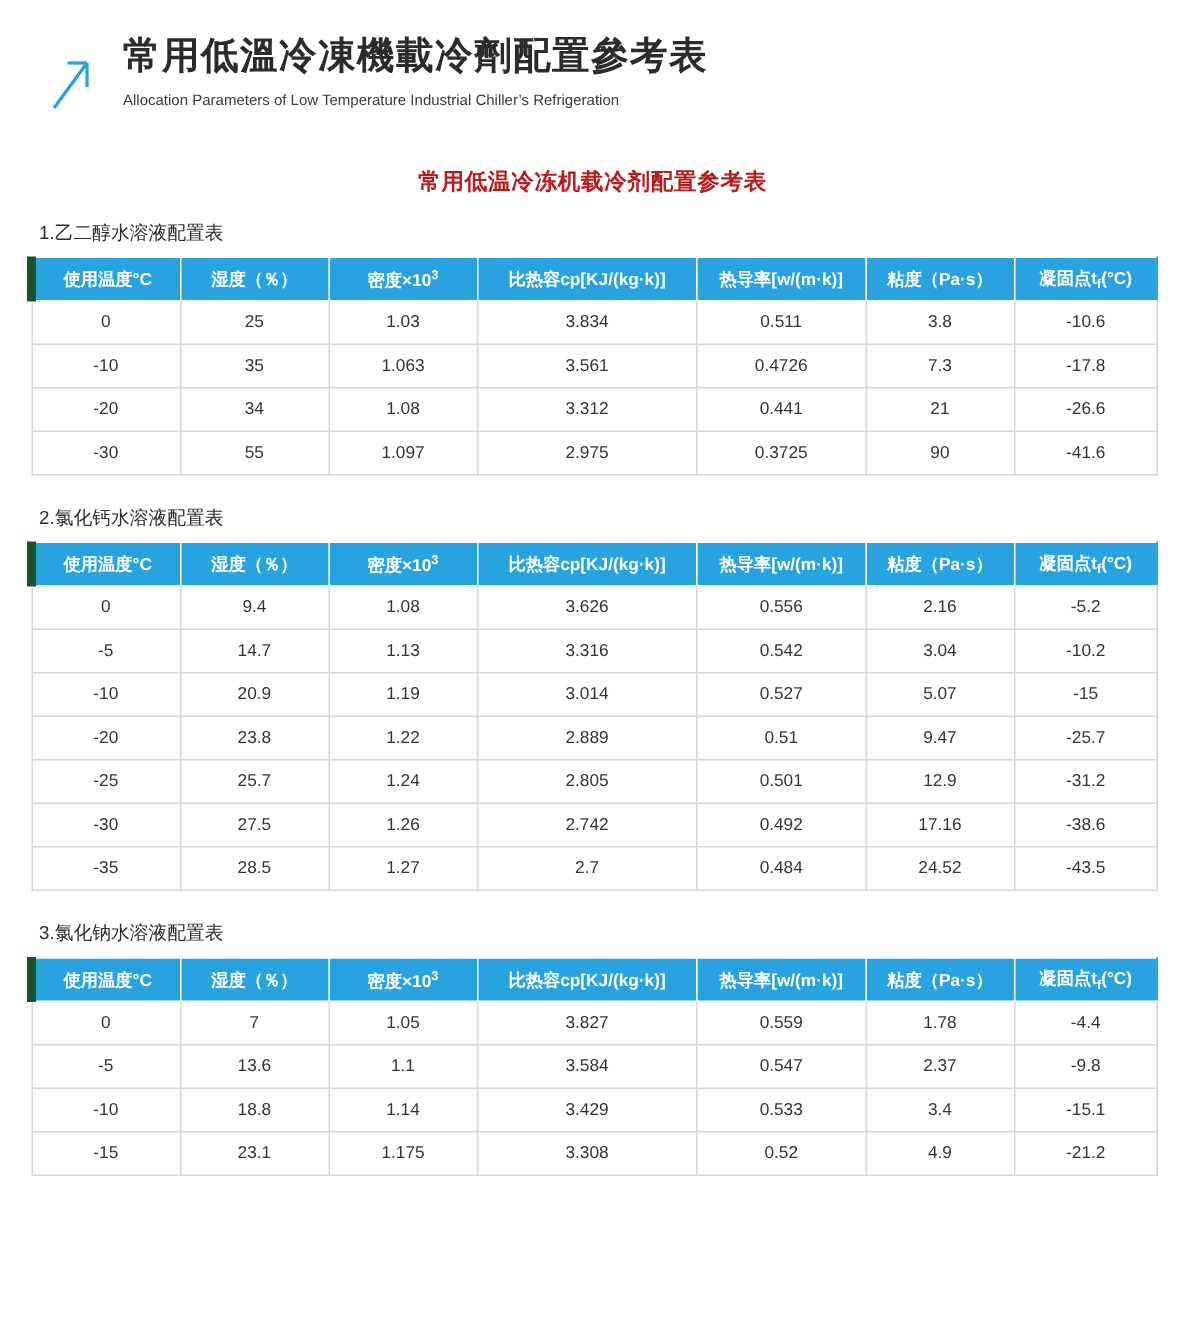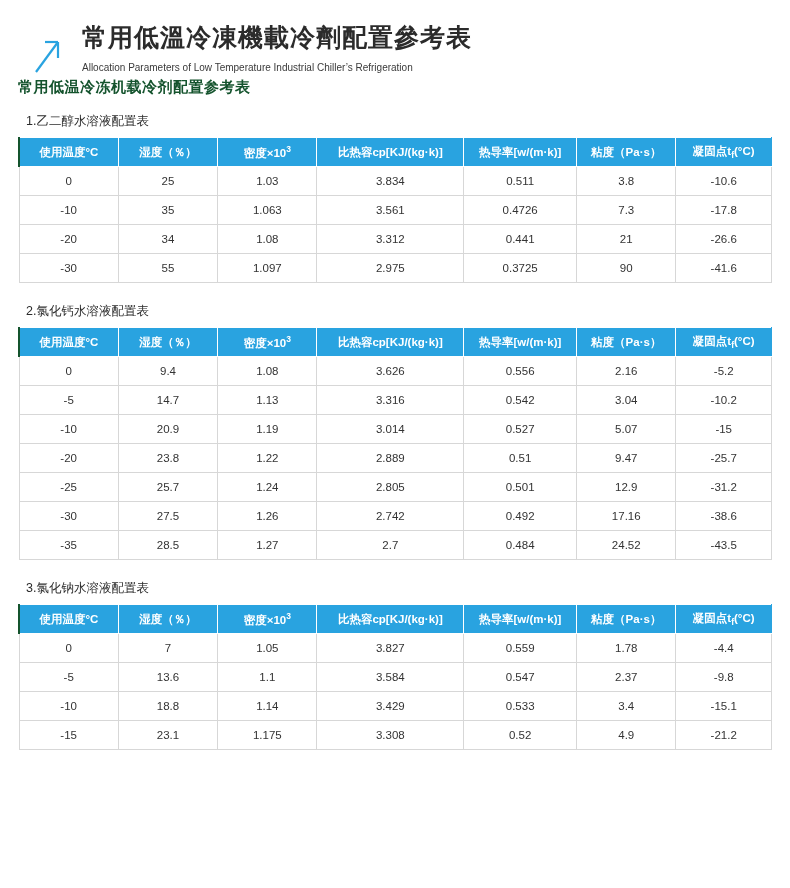--- a/index.html
+++ b/index.html
@@ -50,24 +50,25 @@
     line-height: 20px;
     margin-top: 6px;
     white-space: nowrap;
   }
 
   
   .main {
     padding: 0 18px;
   }
   .doc-title {
-    text-align: left;
+    text-align: center;
     font-size: 15px;
     font-weight: bold;
-    color: #14532d;
+    color: #b91c1c;
+    margin-top: 34px;
     margin-bottom: 16px;
     letter-spacing: 0.5px;
   }
   .section-title {
     font-size: 12.5px;
     color: #2b2b2b;
     margin: 0 0 7px 8px;
   }
   .section {
     margin-bottom: 20px;
@@ -84,21 +85,21 @@
     color: #ffffff;
     font-size: 11.5px;
     font-weight: bold;
     height: 28px;
     text-align: center;
     border: 1px solid #ffffff;
     padding: 0 2px;
     white-space: nowrap;
   }
   table.datatable th:first-child {
-    border-left: 2px solid #14532d;
+    border-left: 6px solid #14532d;
   }
   table.datatable th:last-child {
     border-right: 1px solid #29a3e0;
   }
   table.datatable td {
     font-size: 11.5px;
     color: #333333;
     height: 28px;
     text-align: center;
     border: 1px solid #d7d7d7;

